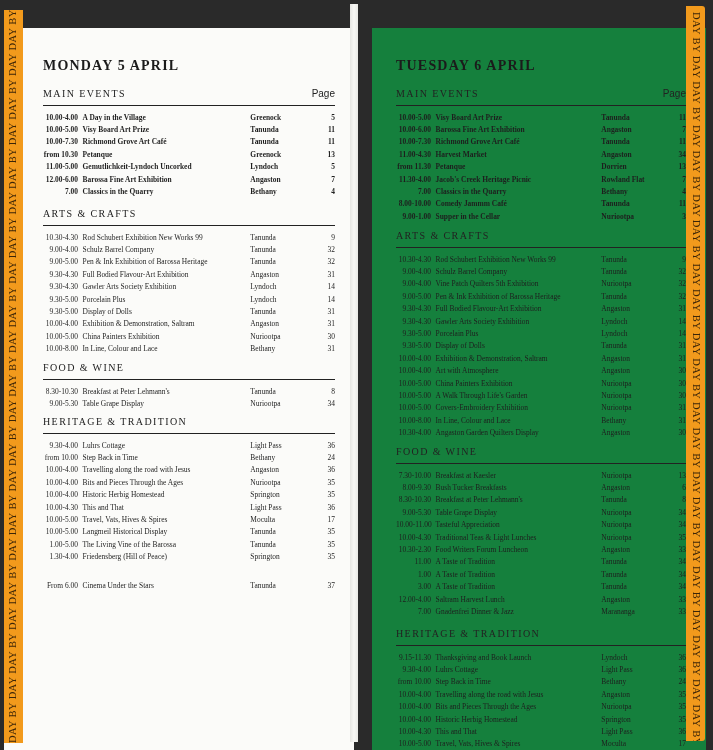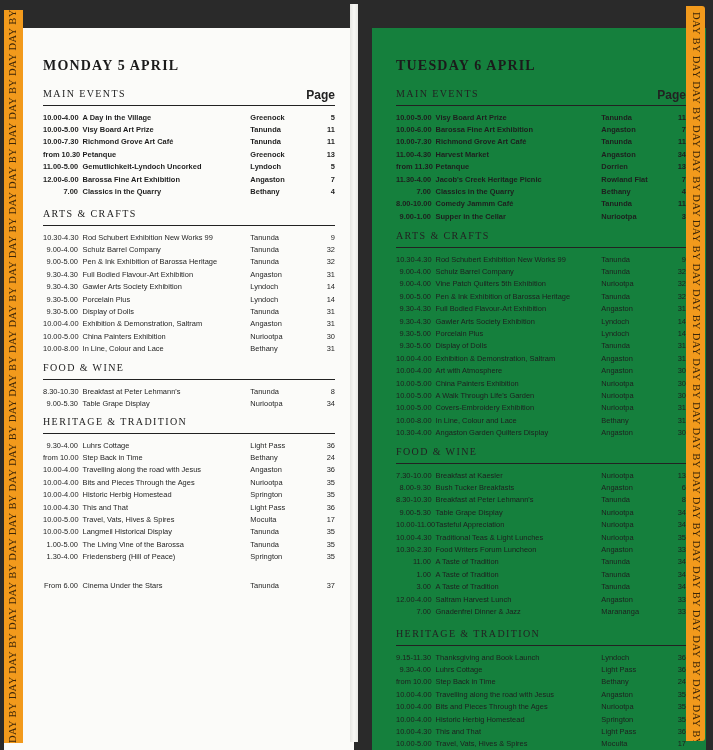--- a/index.html
+++ b/index.html
@@ -15,22 +15,22 @@
   .tab.left .txt { transform:rotate(-90deg); transform-origin:left top; left:3px; top:733px; }
   .tab.right .txt { transform:rotate(90deg); transform-origin:left top; left:16px; top:6px; }
 
   .col { position:absolute; top:0; }
   .left .col { left:39px; width:292px; }
   .right .col { left:24px; width:290px; }
   .day-title { font-family:"Liberation Serif", serif; font-weight:bold; font-size:14px; letter-spacing:1.2px; color:#1b1b1b; position:absolute; top:30px; }
   .section { position:absolute; left:0; right:0; }
   .sec-head { display:flex; justify-content:space-between; align-items:flex-start; border-bottom:1.4px solid #222; padding-bottom:3px; height:14px; }
   .sec-title { font-family:"Liberation Serif", serif; font-size:10px; letter-spacing:1.4px; color:#222; font-variant:small-caps; text-transform:uppercase; }
-  .sec-page { font-family:"Liberation Sans", sans-serif; font-size:12px; font-weight:bold; color:#222; }
-  .rows { margin-top:5px; }
+  .sec-page { font-family:"Liberation Sans", sans-serif; font-size:10px; font-weight:normal; color:#222; }
+  .rows { margin-top:5px;font-family:Liberation Serif, serif; }
   .row { display:flex; height:12.4px; align-items:center; font-size:8.1px; color:#1e1e1e; transform:scaleX(0.92); transform-origin:left center; width:108.7%; }
   .bold .row { font-weight:bold; }
   .c-time { width:38px; text-align:right; padding-right:5px; flex:none; white-space:nowrap; }
   .c-name { flex:1; white-space:nowrap; }
   .c-loc { width:76px; flex:none; white-space:nowrap; }
   .c-pg { width:16px; flex:none; text-align:right; }
   .footer { position:absolute; left:43px; top:718px; font-family:"Liberation Serif", serif; font-size:9px; color:#333; letter-spacing:1px; }
   .footer .num { font-size:13px; margin-right:14px; letter-spacing:0; }
 </style>
 </head>

